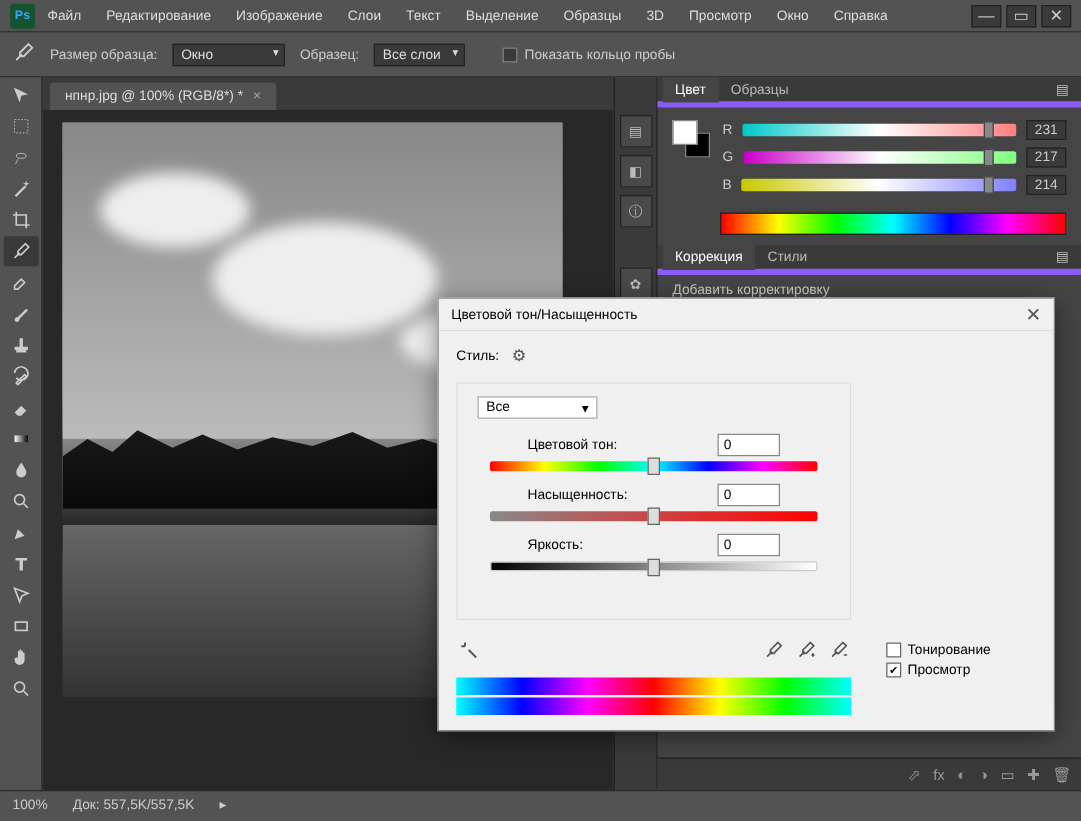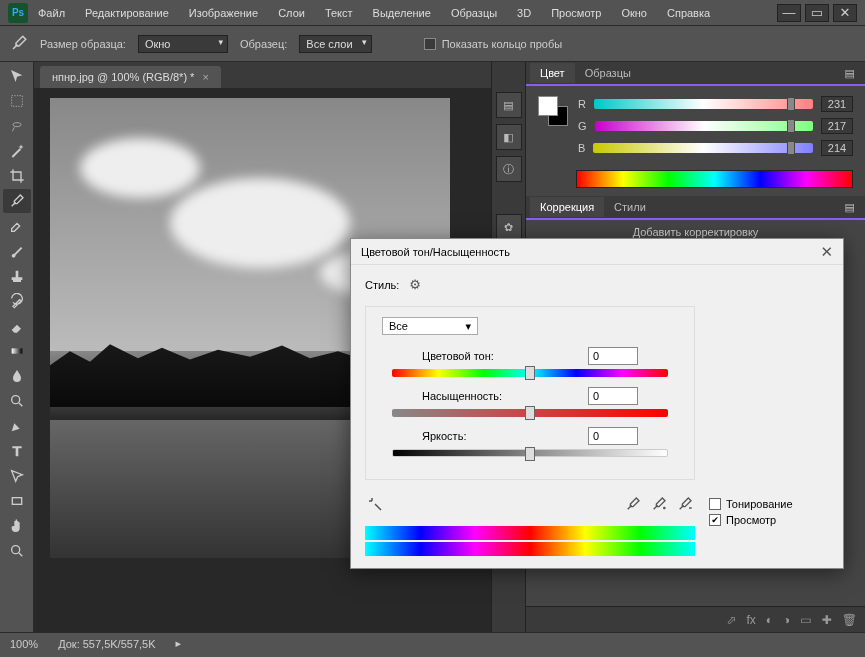--- a/index.html
+++ b/index.html
@@ -35,50 +35,50 @@
 .c2 { width: 120px; height: 60px; left: 30px; top: 40px; }
 .c3 { width: 140px; height: 50px; left: 270px; top: 150px; }
 .trees { position: absolute; left: 0; right: 0; top: 52%; height: 70px; background: linear-gradient(#1a1a1a, #0a0a0a); clip-path: polygon(0 40%, 5% 20%, 10% 35%, 15% 10%, 22% 30%, 28% 15%, 35% 32%, 42% 18%, 50% 28%, 58% 12%, 65% 30%, 72% 20%, 80% 35%, 88% 18%, 95% 30%, 100% 25%, 100% 100%, 0 100%); }
 .water { position: absolute; left: 0; right: 0; bottom: 0; height: 30%; background: linear-gradient(#666, #333); }
 .status-bar { height: 22px; background: #535353; display: flex; align-items: center; padding: 0 10px; color: #ccc; font-size: 10px; gap: 20px; border-top: 1px solid #2a2a2a; }
 
 .mini-panels { width: 34px; background: #3a3a3a; border-left: 1px solid #222; display: flex; flex-direction: column; padding-top: 30px; gap: 6px; align-items: center; }
 .mini-panel-btn { width: 26px; height: 26px; background: #4a4a4a; border: 1px solid #222; display: flex; align-items: center; justify-content: center; color: #bbb; cursor: pointer; }
 
 .right-panels { width: 340px; background: #454545; border-left: 1px solid #222; display: flex; flex-direction: column; }
-.panel-header { height: 24px; background: #3a3a3a; display: flex; align-items: center; padding: 0 4px; color: #bbb; border-bottom: 2px solid #8b5cf6; }
+.panel-header { height: 24px; background: #3a3a3a; display: flex; align-items: center; padding: 0 4px; color: #bbb; border-bottom: 5px solid #8b5cf6; }
 .panel-tab { padding: 4px 10px; cursor: pointer; }
 .panel-tab.active { background: #454545; color: #fff; }
 .panel-menu { margin-left: auto; padding: 2px 6px; cursor: pointer; }
 .color-panel { padding: 10px 12px; display: flex; gap: 10px; }
 .swatch-pair { position: relative; width: 30px; height: 30px; }
 .swatch-fg { position: absolute; width: 20px; height: 20px; background: #fff; border: 1px solid #888; top: 0; left: 0; }
 .swatch-bg { position: absolute; width: 20px; height: 20px; background: #000; border: 1px solid #888; bottom: 0; right: 0; }
 .rgb-sliders { flex: 1; display: flex; flex-direction: column; gap: 6px; }
 .rgb-row { display: flex; align-items: center; gap: 8px; color: #ccc; }
 .rgb-track { flex: 1; height: 10px; border-radius: 2px; position: relative; }
 .rgb-r { background: linear-gradient(to right, #00c8c8, #fff, #ff8080); }
 .rgb-g { background: linear-gradient(to right, #c800c8, #fff, #80ff80); }
 .rgb-b { background: linear-gradient(to right, #c8c800, #fff, #8080ff); }
 .rgb-thumb { position: absolute; right: 18px; top: -2px; width: 8px; height: 14px; background: #888; border: 1px solid #444; }
 .rgb-val { width: 32px; background: #3a3a3a; border: 1px solid #222; color: #ccc; text-align: center; padding: 1px; }
 .spectrum { height: 18px; margin: 4px 12px 8px 50px; background: linear-gradient(to right, red, yellow, lime, cyan, blue, magenta, red); border: 1px solid #222; }
-.corr-link { color: #ccc; padding: 6px 12px; text-align: center; }
+.corr-link { color: #ccc; padding: 6px 12px; }
 
 
 .dialog { position: absolute; left: 350px; top: 238px; width: 494px; background: #f0f0f0; border: 1px solid #888; box-shadow: 0 4px 20px rgba(0,0,0,0.5); }
 .dialog-title { height: 26px; display: flex; align-items: center; padding: 12px 10px; font-size: 12px; border-bottom: 1px solid #ddd; }
 .dialog-close { margin-left: auto; cursor: pointer; font-size: 15px; color: #555; }
-.dialog-body { padding: 12px 14px; display: flex; gap: 14px; }
+.dialog-body { padding: 12px 14px; display: flex; gap: 28px; }
 .dialog-main { flex: 1; }
 .style-row { display: flex; align-items: center; gap: 10px; margin-bottom: 14px; }
 .style-select { flex: 1; border: 1px solid #aaa; padding: 3px 6px; background: #fff; position: relative; }
 .style-select::after { content: "▾"; position: absolute; right: 6px; }
 .gear { cursor: pointer; font-size: 13px; color: #555; }
-.slider-box { border: 1px solid #ddd; padding: 10px 16px 12px; }
+.slider-box { border: 1px solid #ddd; padding: 10px 16px 28px; }
 .channel-select { width: 96px; border: 1px solid #aaa; padding: 2px 6px; background: #fff; position: relative; margin-bottom: 12px; }
 .channel-select::after { content: "▾"; position: absolute; right: 6px; }
 .slider-row { margin-bottom: 10px; }
 .slider-label-row { display: flex; justify-content: space-between; align-items: center; padding: 0 40px 4px; }
 .slider-num { width: 50px; border: 1px solid #888; padding: 2px 4px; text-align: left; background: #fff; }
 .slider-track { height: 8px; margin: 0 10px; position: relative; border-radius: 2px; }
 .track-hue { background: linear-gradient(to right, red, yellow, lime, cyan, blue, magenta, red); }
 .track-sat { background: linear-gradient(to right, #888, #c44, #f00); }
 .track-light { background: linear-gradient(to right, #000, #888, #fff); border: 1px solid #ccc; }
 .slider-thumb { position: absolute; left: 50%; top: -3px; width: 10px; height: 14px; background: #ddd; border: 1px solid #666; transform: translateX(-50%); }
@@ -126,21 +126,21 @@
 <div class="options-bar">
   <span>
     <svg viewBox="0 0 24 24" width="18" height="18" fill="none" stroke="#ccc" stroke-width="2">
         <path d="M4 20l6-6M17 3l4 4-9 9H8v-4l9-9z"></path>
       </svg>
   </span>
   <span>Размер образца:</span>
   <div class="dropdown">Окно</div>
   <span>Образец:</span>
   <div class="dropdown" style="min-width:70px">Все слои</div>
-  <div class="checkbox-wrap" style="margin-left:40px">
+  <div class="checkbox-wrap" style="margin-left:18px">
     <div class="checkbox"></div>
     <span>Показать кольцо пробы</span>
   </div>
 </div>
 
 <div class="main">
 
   <div class="toolbar">
     <div class="tool">
         <svg viewBox="0 0 24 24" fill="#ccc">

